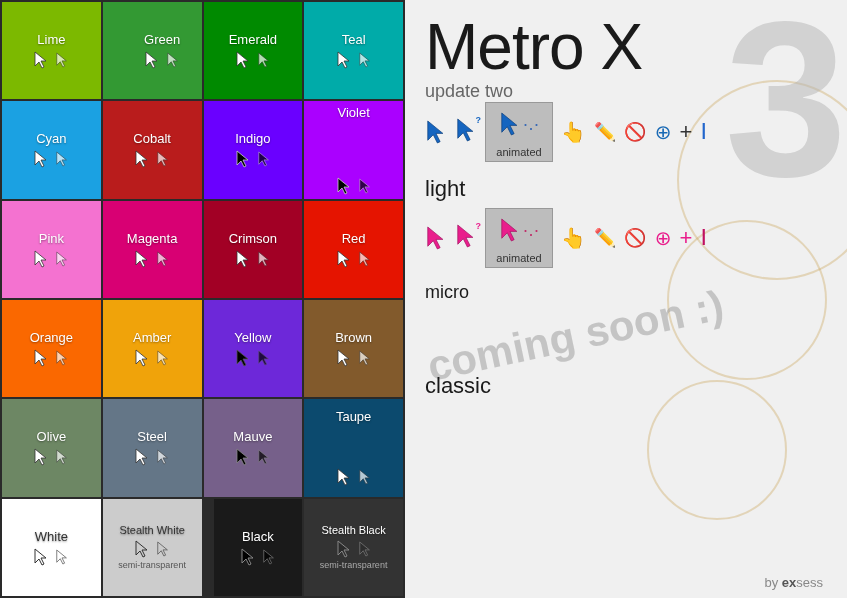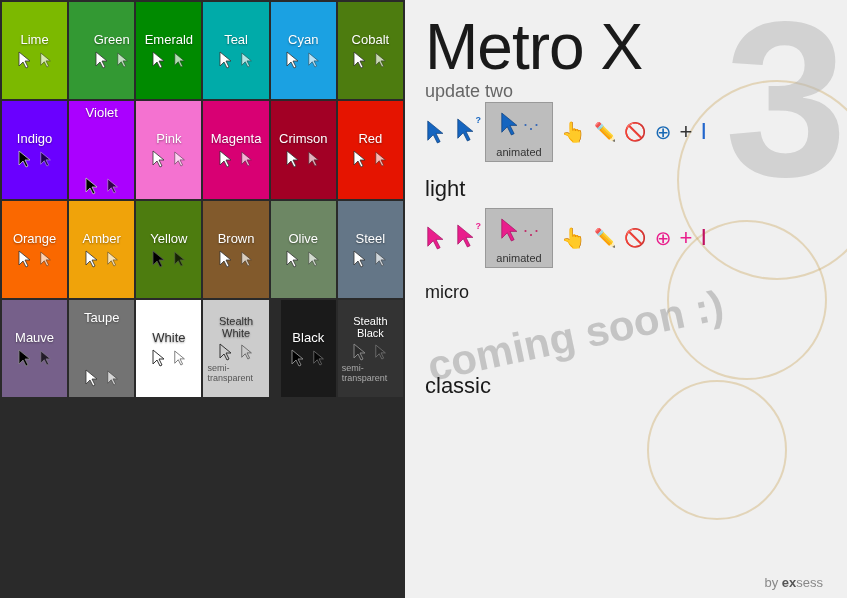--- a/index.html
+++ b/index.html
@@ -11,21 +11,21 @@
       background: #e8e8e8;
       display: flex;
     }
 
     
     #left-panel {
       width: 405px;
       height: 598px;
       background: #2a2a2a;
       display: grid;
-      grid-template-columns: repeat(6, 1fr);
+      grid-template-columns: repeat(4, 1fr);
       grid-template-rows: repeat(6, 1fr);
       gap: 2px;
       padding: 2px;
       flex-shrink: 0;
     }
 
     .color-tile {
       display: flex;
       flex-direction: column;
       align-items: center;
@@ -49,35 +49,35 @@
       gap: 6px;
       align-items: center;
     }
 
     
     .tile-lime { background: #7cb900; }
     .tile-green { background: #339933; padding-left: 24px; }
     .tile-emerald { background: #008a00; }
     .tile-teal { background: #00aba9; }
     .tile-cyan { background: #1ba1e2; }
-    .tile-cobalt { background: #4d7c0f; align-items: center; }
+    .tile-cobalt { background: #b91c1c; align-items: center; }
     .tile-indigo { background: #6a00ff; }
     .tile-violet { background: #aa00ff; justify-content: space-between; }
     .tile-pink { background: #f472d0; }
     .tile-magenta { background: #d80073; }
     .tile-crimson { background: #a20025; }
     .tile-red { background: #e51400; }
     .tile-orange { background: #fa6800; }
     .tile-amber { background: #f0a30a; }
-    .tile-yellow { background: #4d7c0f; }
+    .tile-yellow { background: #6d28d9; }
     .tile-brown { background: #825a2c; }
     .tile-olive { background: #6d8764; }
     .tile-steel { background: #647687; }
     .tile-mauve { background: #76608a; }
-    .tile-taupe { background: #737373; gap: 40px; }
+    .tile-taupe { background: #0c4a6e; gap: 40px; }
     .tile-white { background: #ffffff; }
     .tile-stealth-white { background: #cccccc; }
     .tile-black { background: #1a1a1a; margin-left: 10px; }
     .tile-stealth-black { background: #333333; }
 
     .tile-white .tile-label,
     .tile-stealth-white .tile-label { color: #333; }
 
     
     #right-panel {

